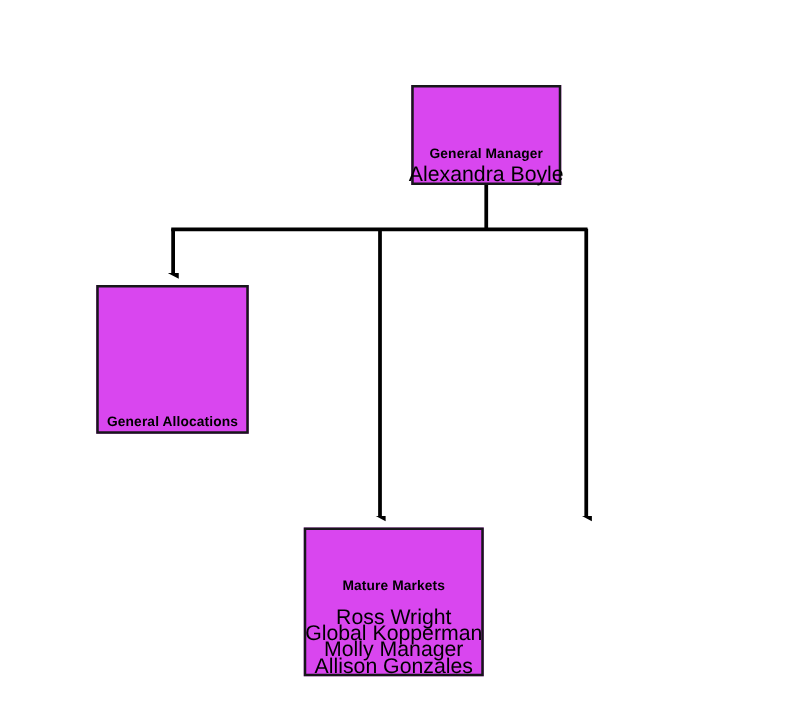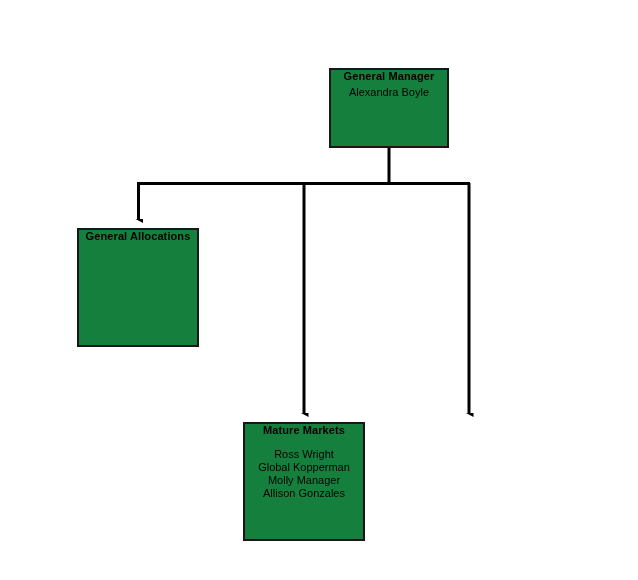--- a/index.html
+++ b/index.html
@@ -32,46 +32,46 @@
     width: 638px;
     height: 580px;
     pointer-events: none;
   }
 
   
   .node {
     position: absolute;
     box-sizing: border-box;
     border: 2px solid #17171a;
-    background: #15803d;
+    background: #d946ef;
     display: flex;
     flex-direction: column;
     align-items: center;
-    justify-content: flex-start;
+    justify-content: flex-end;
     text-align: center;
     color: #000000;
   }
 
   .node-title {
     font-size: 11px;
     font-weight: bold;
     line-height: 13px;
     letter-spacing: 0.1px;
     margin: 0;
     padding: 0;
   }
 
   .node-members {
     margin: 0;
     padding: 0;
     list-style: none;
   }
 
   .node-member {
-    font-size: 11px;
+    font-size: 17px;
     font-weight: normal;
     line-height: 13px;
     white-space: nowrap;
   }
 
   
   #node-general-manager {
     left: 329px;
     top: 68px;
     width: 120px;
@@ -84,21 +84,21 @@
   #node-global-allocations {
     left: 77px;
     top: 228px;
     width: 122px;
     height: 119px;
   }
 
   #node-mature-markets {
     left: 243px;
     top: 422px;
-    width: 122px;
+    width: 144px;
     height: 119px;
   }
 
   #node-emerging-markets {
     left: 409px;
     top: 422px;
     width: 122px;
     height: 119px;
   }
 

